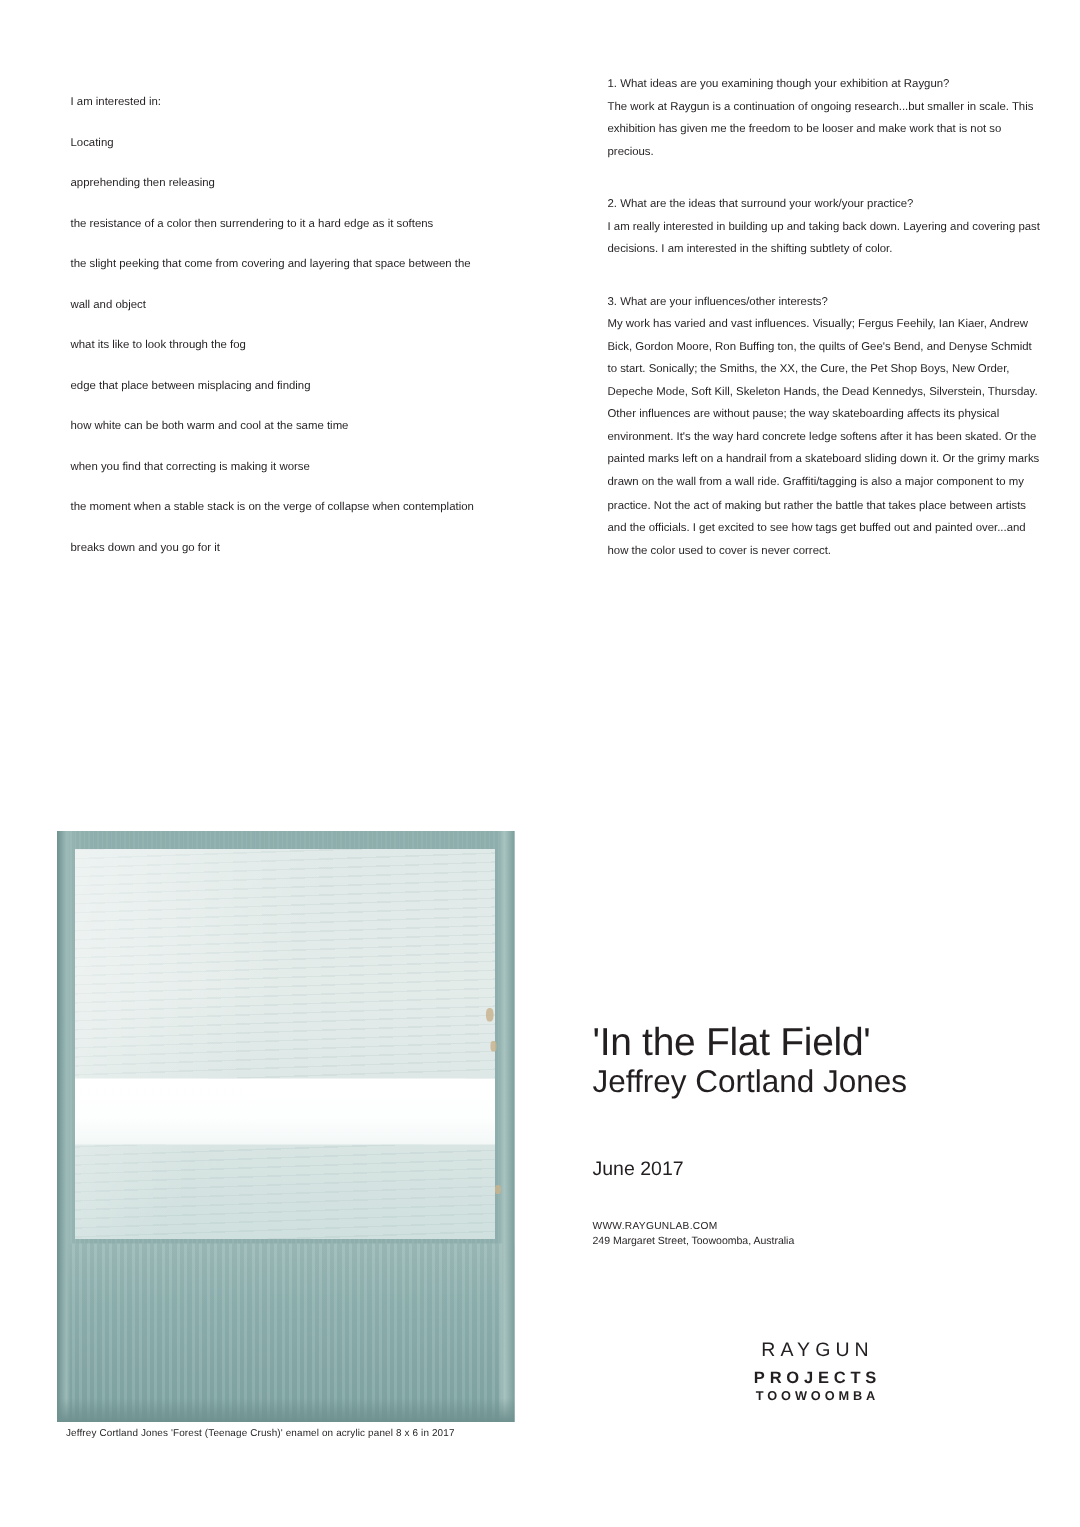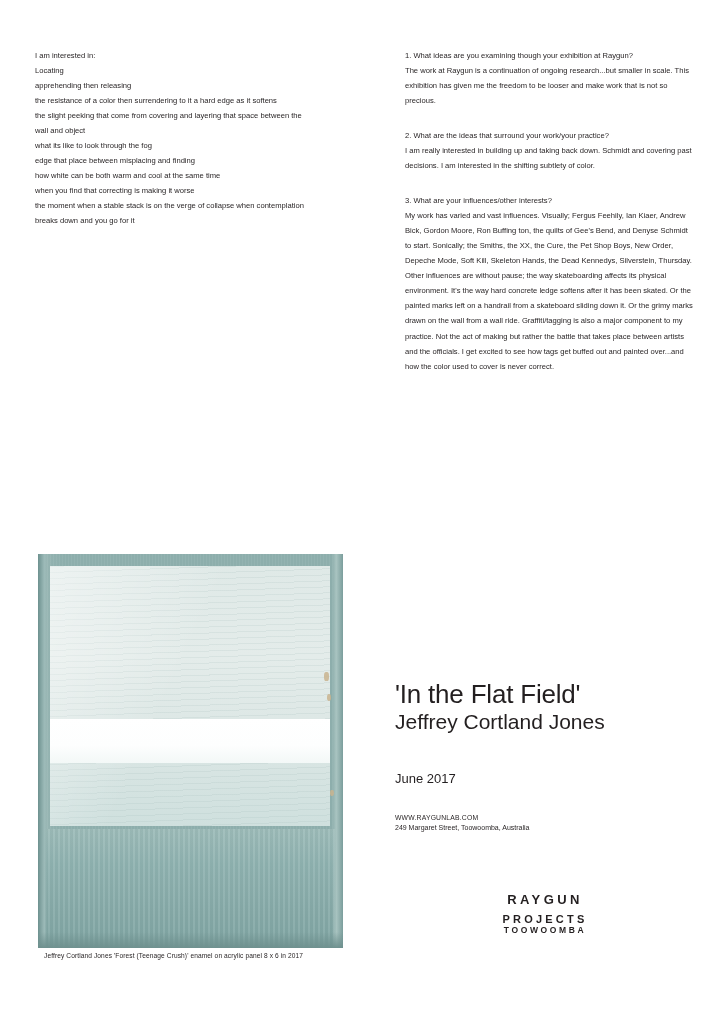--- a/index.html
+++ b/index.html
@@ -24,21 +24,21 @@
   .statement {
     position: absolute;
     left: 35px;
     top: 48px;
     width: 320px;
     font-size: 7.6px;
     line-height: 1.98;
     color: #231f20;
   }
   .statement p {
-    margin: 0;
+    margin: 12px;
   }
 
   
   .interview {
     position: absolute;
     left: 405px;
     top: 48px;
     width: 290px;
     font-size: 7.6px;
     line-height: 1.98;
@@ -193,21 +193,21 @@
   
   .logo {
     position: absolute;
     left: 395px;
     top: 892px;
     width: 300px;
     text-align: center;
   }
   .logo-1 {
     font-size: 13px;
-    font-weight: bold;
+    font-weight: normal;
     letter-spacing: 3.4px;
     margin: 0;
   }
   .logo-2 {
     font-size: 11px;
     font-weight: bold;
     letter-spacing: 3.2px;
     margin: 6px 0 0 0;
   }
   .logo-3 {
@@ -237,21 +237,21 @@
     <p>breaks down and you go for it</p>
   </div>
 
   <div class="interview">
     <div class="qa">
       <p>1. What ideas are you examining though your exhibition at Raygun?</p>
       <p>The work at Raygun is a continuation of ongoing research...but smaller in scale.  This exhibition has given me the freedom to be looser and make work that is not so precious.</p>
     </div>
     <div class="qa">
       <p>2. What are the ideas that surround your work/your practice?</p>
-      <p>I am really interested in building up and taking back down.  Schmidt and covering past decisions.  I am interested in the shifting subtlety of color.</p>
+      <p>I am really interested in building up and taking back down.  Layering and covering past decisions.  I am interested in the shifting subtlety of color.</p>
     </div>
     <div class="qa">
       <p>3. What are your influences/other interests?</p>
       <p>My work has varied and vast influences.  Visually; Fergus Feehily, Ian Kiaer, Andrew Bick, Gordon Moore, Ron Buffing ton, the quilts of Gee's Bend, and Denyse Schmidt to start. Sonically; the Smiths, the XX, the Cure, the Pet Shop Boys, New Order, Depeche Mode, Soft Kill, Skeleton Hands, the Dead Kennedys, Silverstein, Thursday.  Other influences are without pause; the way skateboarding affects its physical environment.  It's the way hard concrete ledge softens after it has been skated.  Or the painted marks left on a handrail from a skateboard sliding down it. Or the grimy marks drawn on the wall from a wall ride. Graffiti/tagging is also a major component to my practice.  Not the act of making but rather the battle that takes place between artists and the officials.  I get excited to see how tags get buffed out and painted over...and how the color used to cover is never correct.</p>
     </div>
   </div>
 
   <div class="artwork-wrap">
     <div class="artwork">
       <div class="art-panel"></div>

